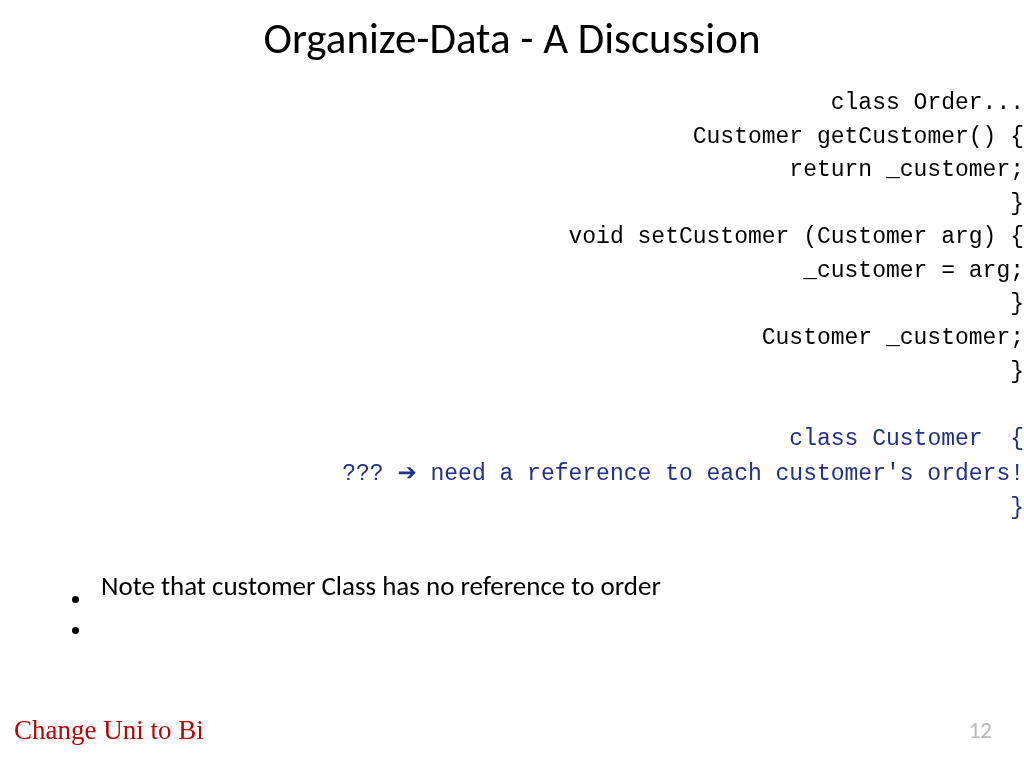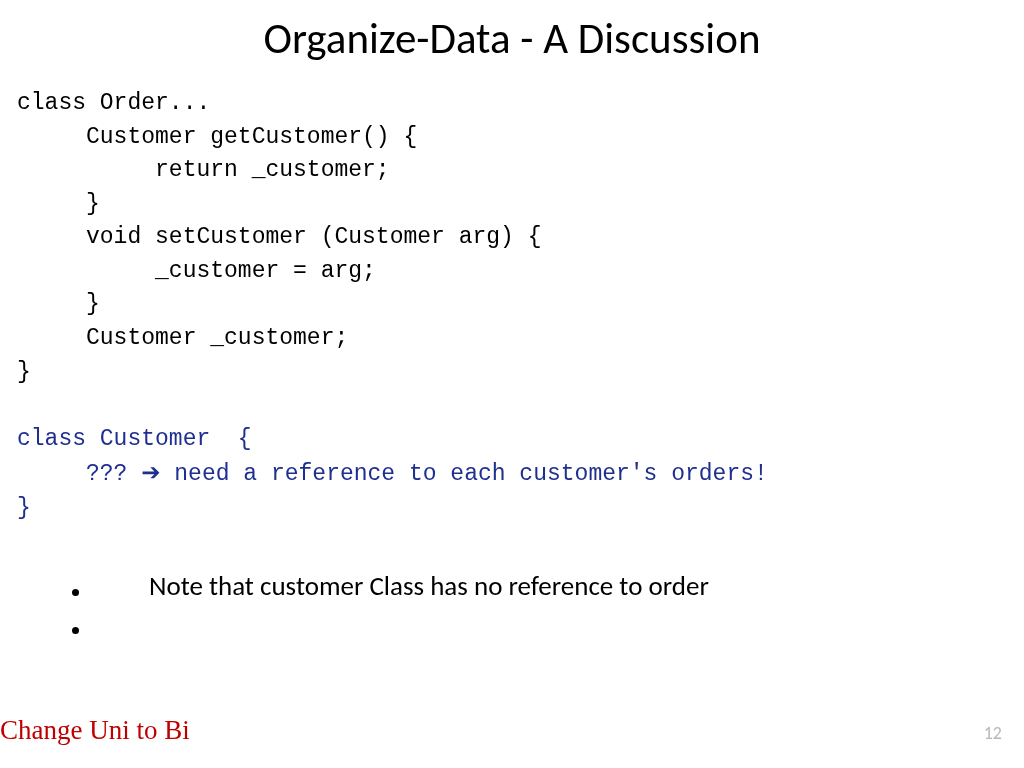--- a/index.html
+++ b/index.html
@@ -17,66 +17,66 @@
     font-size: 43px;
     color: #000;
     margin-top: 12px;
     font-weight: 400;
   }
   .code-block {
     font-family: "Courier New", Courier, monospace;
     font-size: 23px;
     color: #000;
     white-space: pre;
-    margin-left: 17px;
+    margin-left: 28px;
     margin-top: 22px;
     line-height: 1.46;
+    text-align: right;
   }
   .code-blue {
     color: #1f2f8f;
   }
   .arrow {
     font-family: Wingdings, "Segoe UI Symbol", Arial, sans-serif;
   }
   .bullets {
     margin-top: 42px;
     margin-left: 72px;
     font-size: 27px;
     color: #000;
   }
   .bullet {
     display: flex;
-    align-items: center;
+    align-items: flex-end;
     margin-bottom: 10px;
     line-height: 1.3;
-    gap: 48px;
   }
   .bullet .dot {
     width: 7px;
     height: 7px;
     background: #000;
     border-radius: 50%;
     margin-top: 14px;
     margin-right: 22px;
     flex: 0 0 auto;
   }
   .footer-label {
     position: absolute;
-    left: 0;
+    left: 14px;
     bottom: 22px;
     color: #c00000;
     font-family: "Times New Roman", Times, serif;
     font-size: 27px;
   }
   .page-num {
     position: absolute;
-    right: 22px;
+    right: 32px;
     bottom: 24px;
     color: #b8b8b8;
-    font-size: 18px;
+    font-size: 23px;
     font-family: Calibri, Arial, sans-serif;
   }
 </style>
 </head>
 <body>
 
 <div class="title">Organize-Data - A Discussion</div>
 
 <div class="code-block"><span>class Order...</span>
 <span>     Customer getCustomer() {</span>

